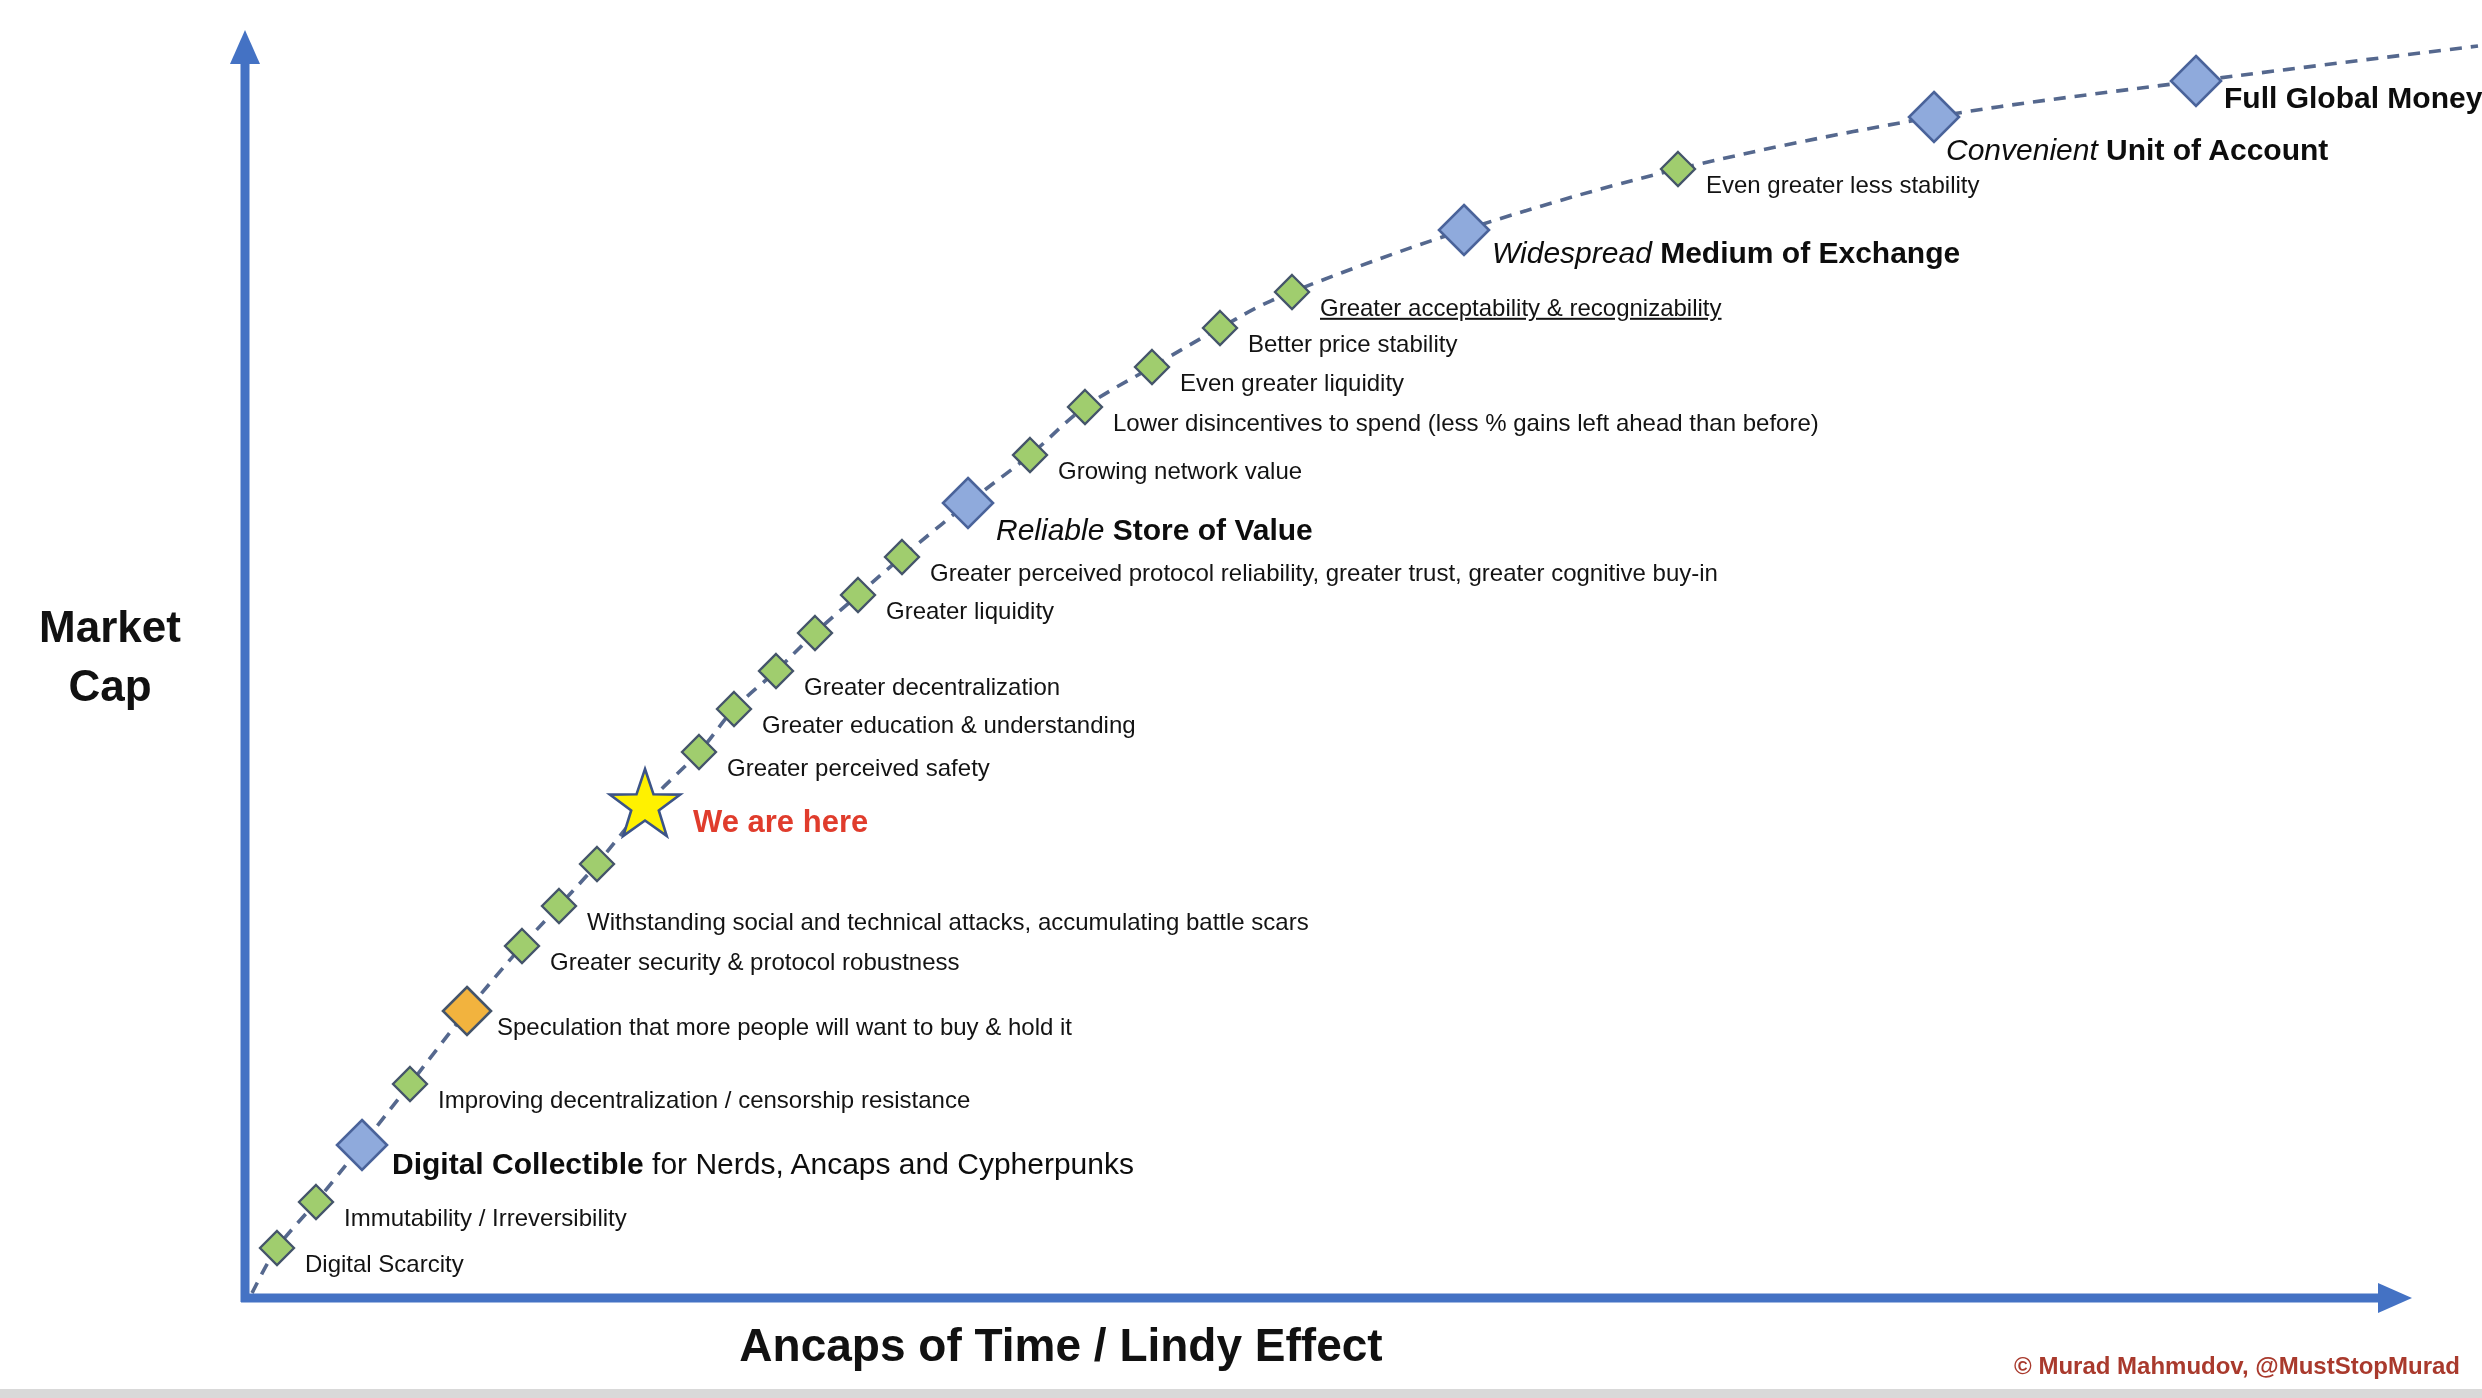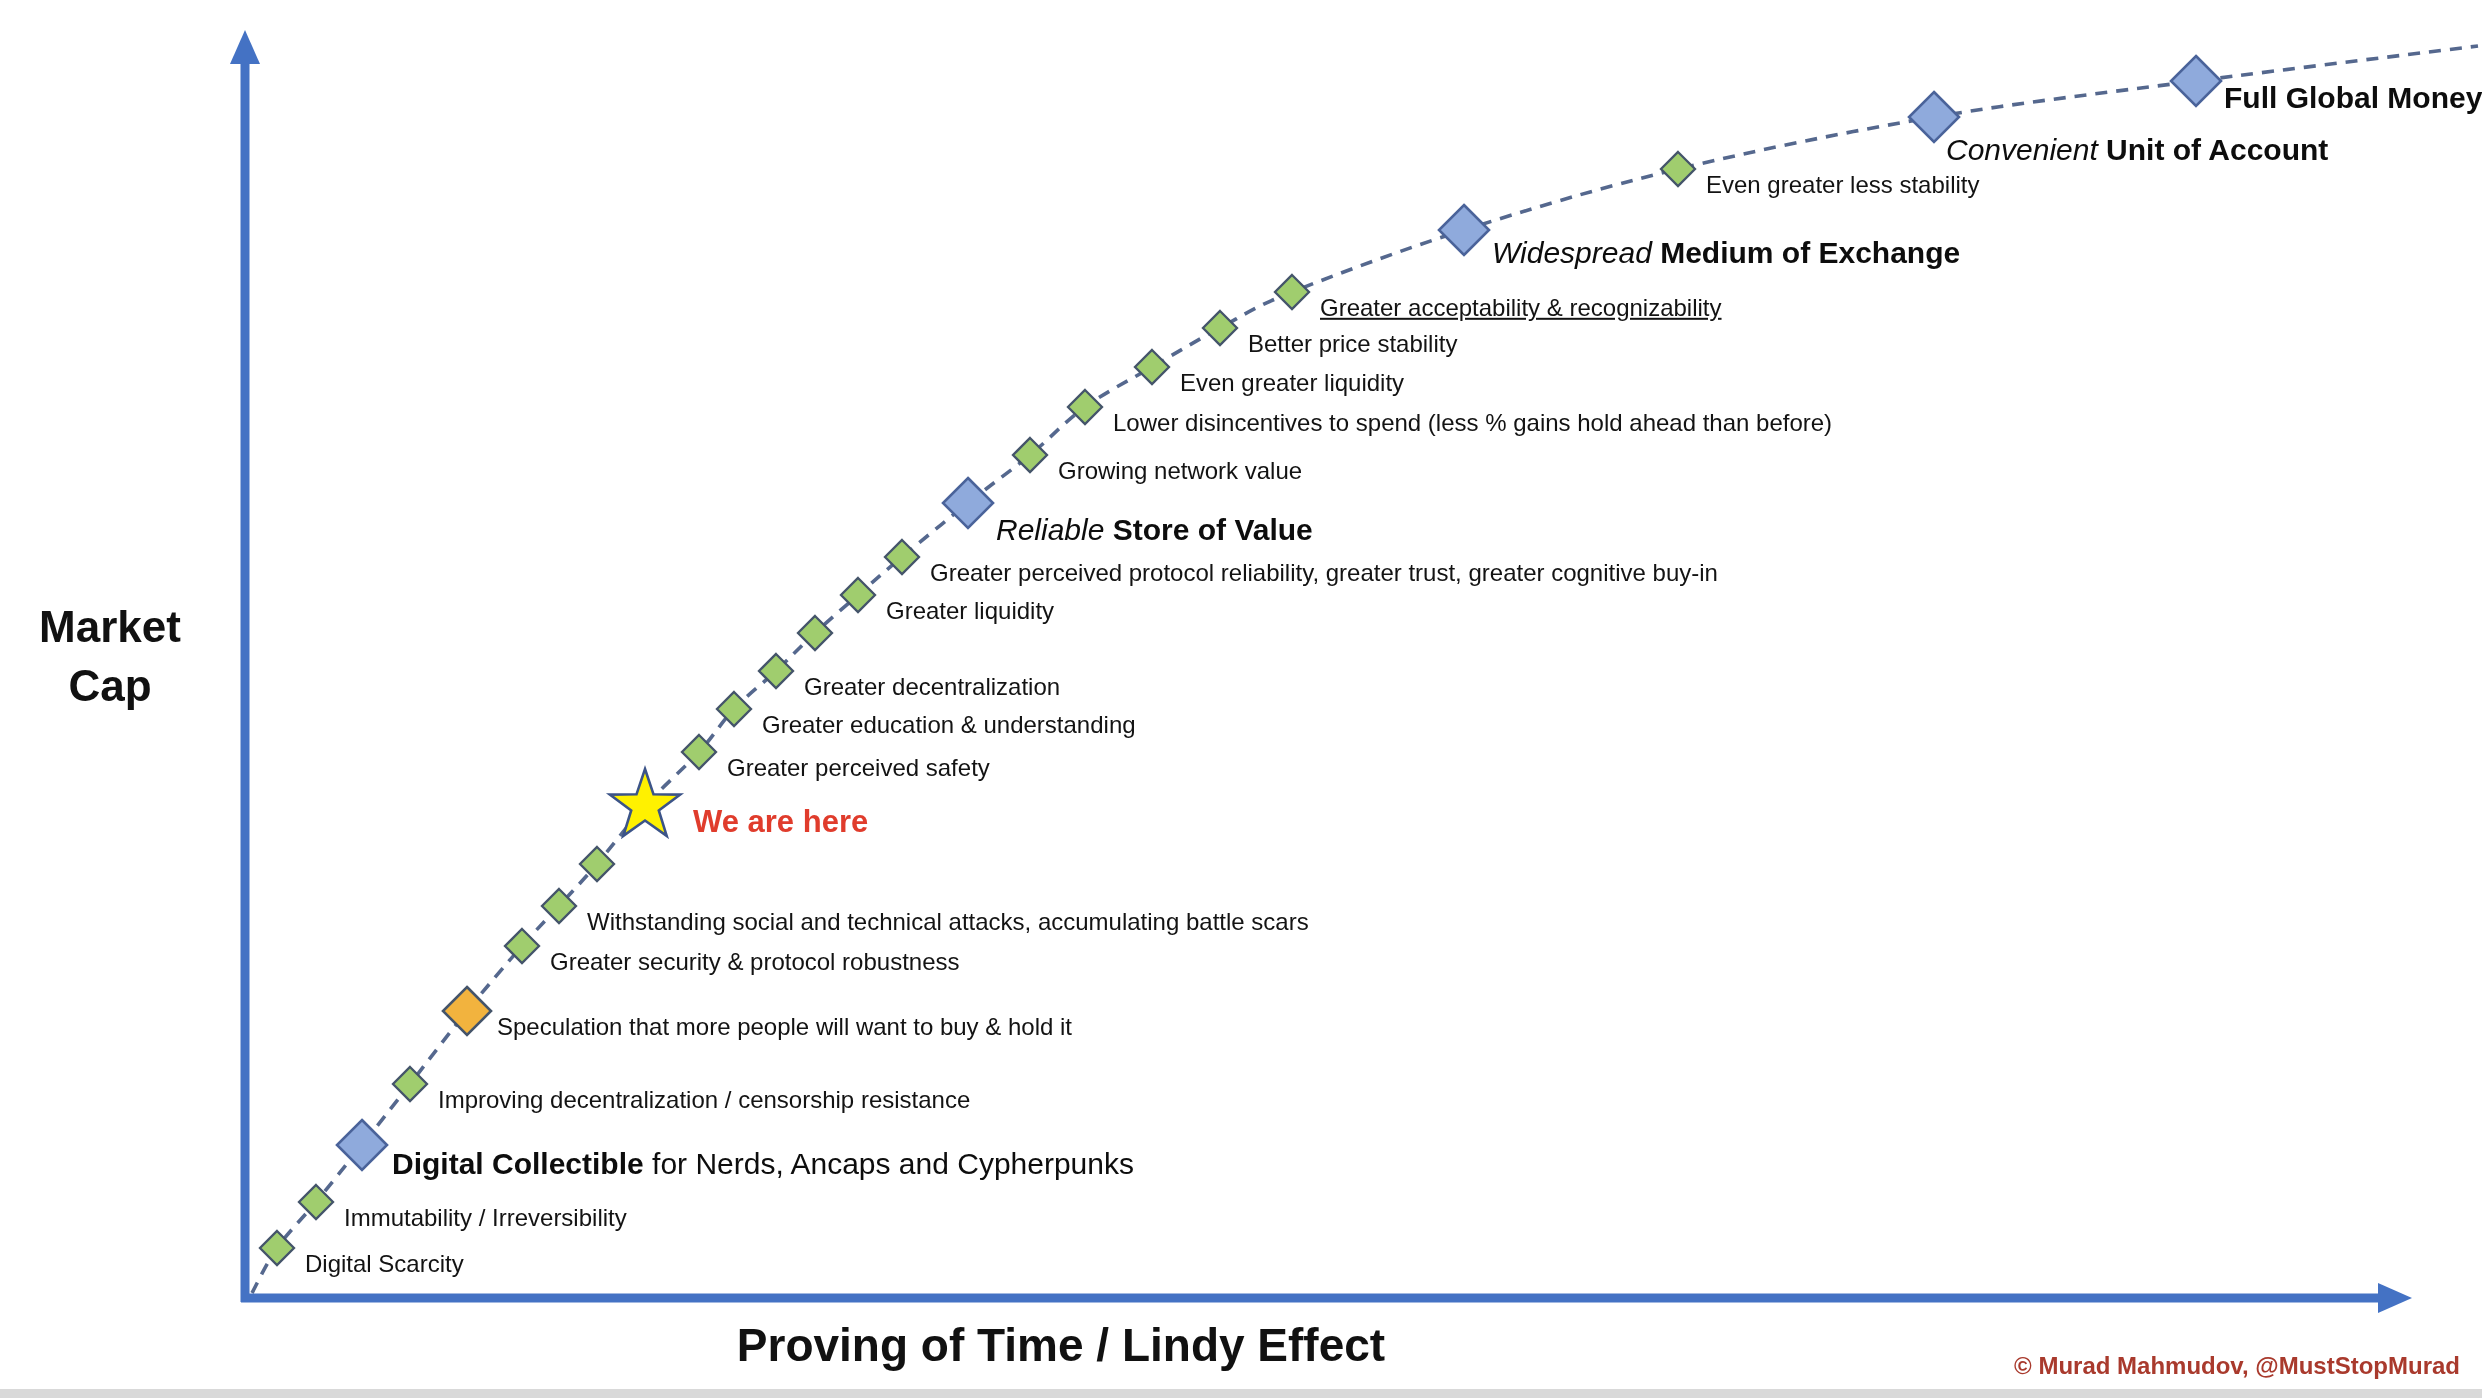--- a/index.html
+++ b/index.html
@@ -92,35 +92,35 @@
       <div class="ms-label lbl-minor" style="left: 550px; top: 962px;"><span class="seg-plain">Greater security &amp; protocol robustness</span></div>
       <div class="ms-label lbl-minor" style="left: 587px; top: 922px;"><span class="seg-plain">Withstanding social and technical attacks, accumulating battle scars</span></div>
       <div class="ms-label lbl-here" style="left: 693px; top: 822px; color: rgb(224, 60, 44);"><span class="seg-bold">We are here</span></div>
       <div class="ms-label lbl-minor" style="left: 727px; top: 768px;"><span class="seg-plain">Greater perceived safety</span></div>
       <div class="ms-label lbl-minor" style="left: 762px; top: 725px;"><span class="seg-plain">Greater education &amp; understanding</span></div>
       <div class="ms-label lbl-minor" style="left: 804px; top: 687px;"><span class="seg-plain">Greater decentralization</span></div>
       <div class="ms-label lbl-minor" style="left: 886px; top: 611px;"><span class="seg-plain">Greater liquidity</span></div>
       <div class="ms-label lbl-minor" style="left: 930px; top: 573px;"><span class="seg-plain">Greater perceived protocol reliability, greater trust, greater cognitive buy-in</span></div>
       <div class="ms-label lbl-major" style="left: 996px; top: 529px;"><span class="seg-italic">Reliable</span><span class="seg-bold"> Store of Value</span></div>
       <div class="ms-label lbl-minor" style="left: 1058px; top: 471px;"><span class="seg-plain">Growing network value</span></div>
-      <div class="ms-label lbl-minor" style="left: 1113px; top: 423px;"><span class="seg-plain">Lower disincentives to spend (less % gains hold ahead than before)</span></div>
+      <div class="ms-label lbl-minor" style="left: 1113px; top: 423px;"><span class="seg-plain">Lower disincentives to spend (less % gains left ahead than before)</span></div>
       <div class="ms-label lbl-minor" style="left: 1180px; top: 383px;"><span class="seg-plain">Even greater liquidity</span></div>
       <div class="ms-label lbl-minor" style="left: 1248px; top: 344px;"><span class="seg-plain">Better price stability</span></div>
       <div class="ms-label lbl-minor" style="left: 1320px; top: 308px; text-decoration: underline;"><span class="seg-plain">Greater acceptability &amp; recognizability</span></div>
       <div class="ms-label lbl-major" style="left: 1492px; top: 252px;"><span class="seg-italic">Widespread</span><span class="seg-bold"> Medium of Exchange</span></div>
       <div class="ms-label lbl-minor" style="left: 1706px; top: 185px;"><span class="seg-plain">Even greater less stability</span></div>
       <div class="ms-label lbl-major" style="left: 1946px; top: 149px;"><span class="seg-italic">Convenient</span><span class="seg-bold"> Unit of Account</span></div>
       <div class="ms-label lbl-major" style="left: 2224px; top: 97px;"><span class="seg-bold">Full Global Money</span></div>
     </div>
 
   <div class="y-axis-title">
     <div>Market</div>
     <div>Cap</div>
   </div>
 
   <div class="x-axis-title">
-    <span class="x-axis-title-inner">Proving of Time / Lindy Effect</span>
+    <span class="x-axis-title-inner">Ancaps of Time / Lindy Effect</span>
   </div>
 
   <div class="credit-line" style="color: rgb(169, 58, 45);">© Murad Mahmudov, @MustStopMurad</div>
 
   <div class="bottom-strip" style="background: rgb(217, 217, 217);"></div>
 </div>
 
 </body></html>

